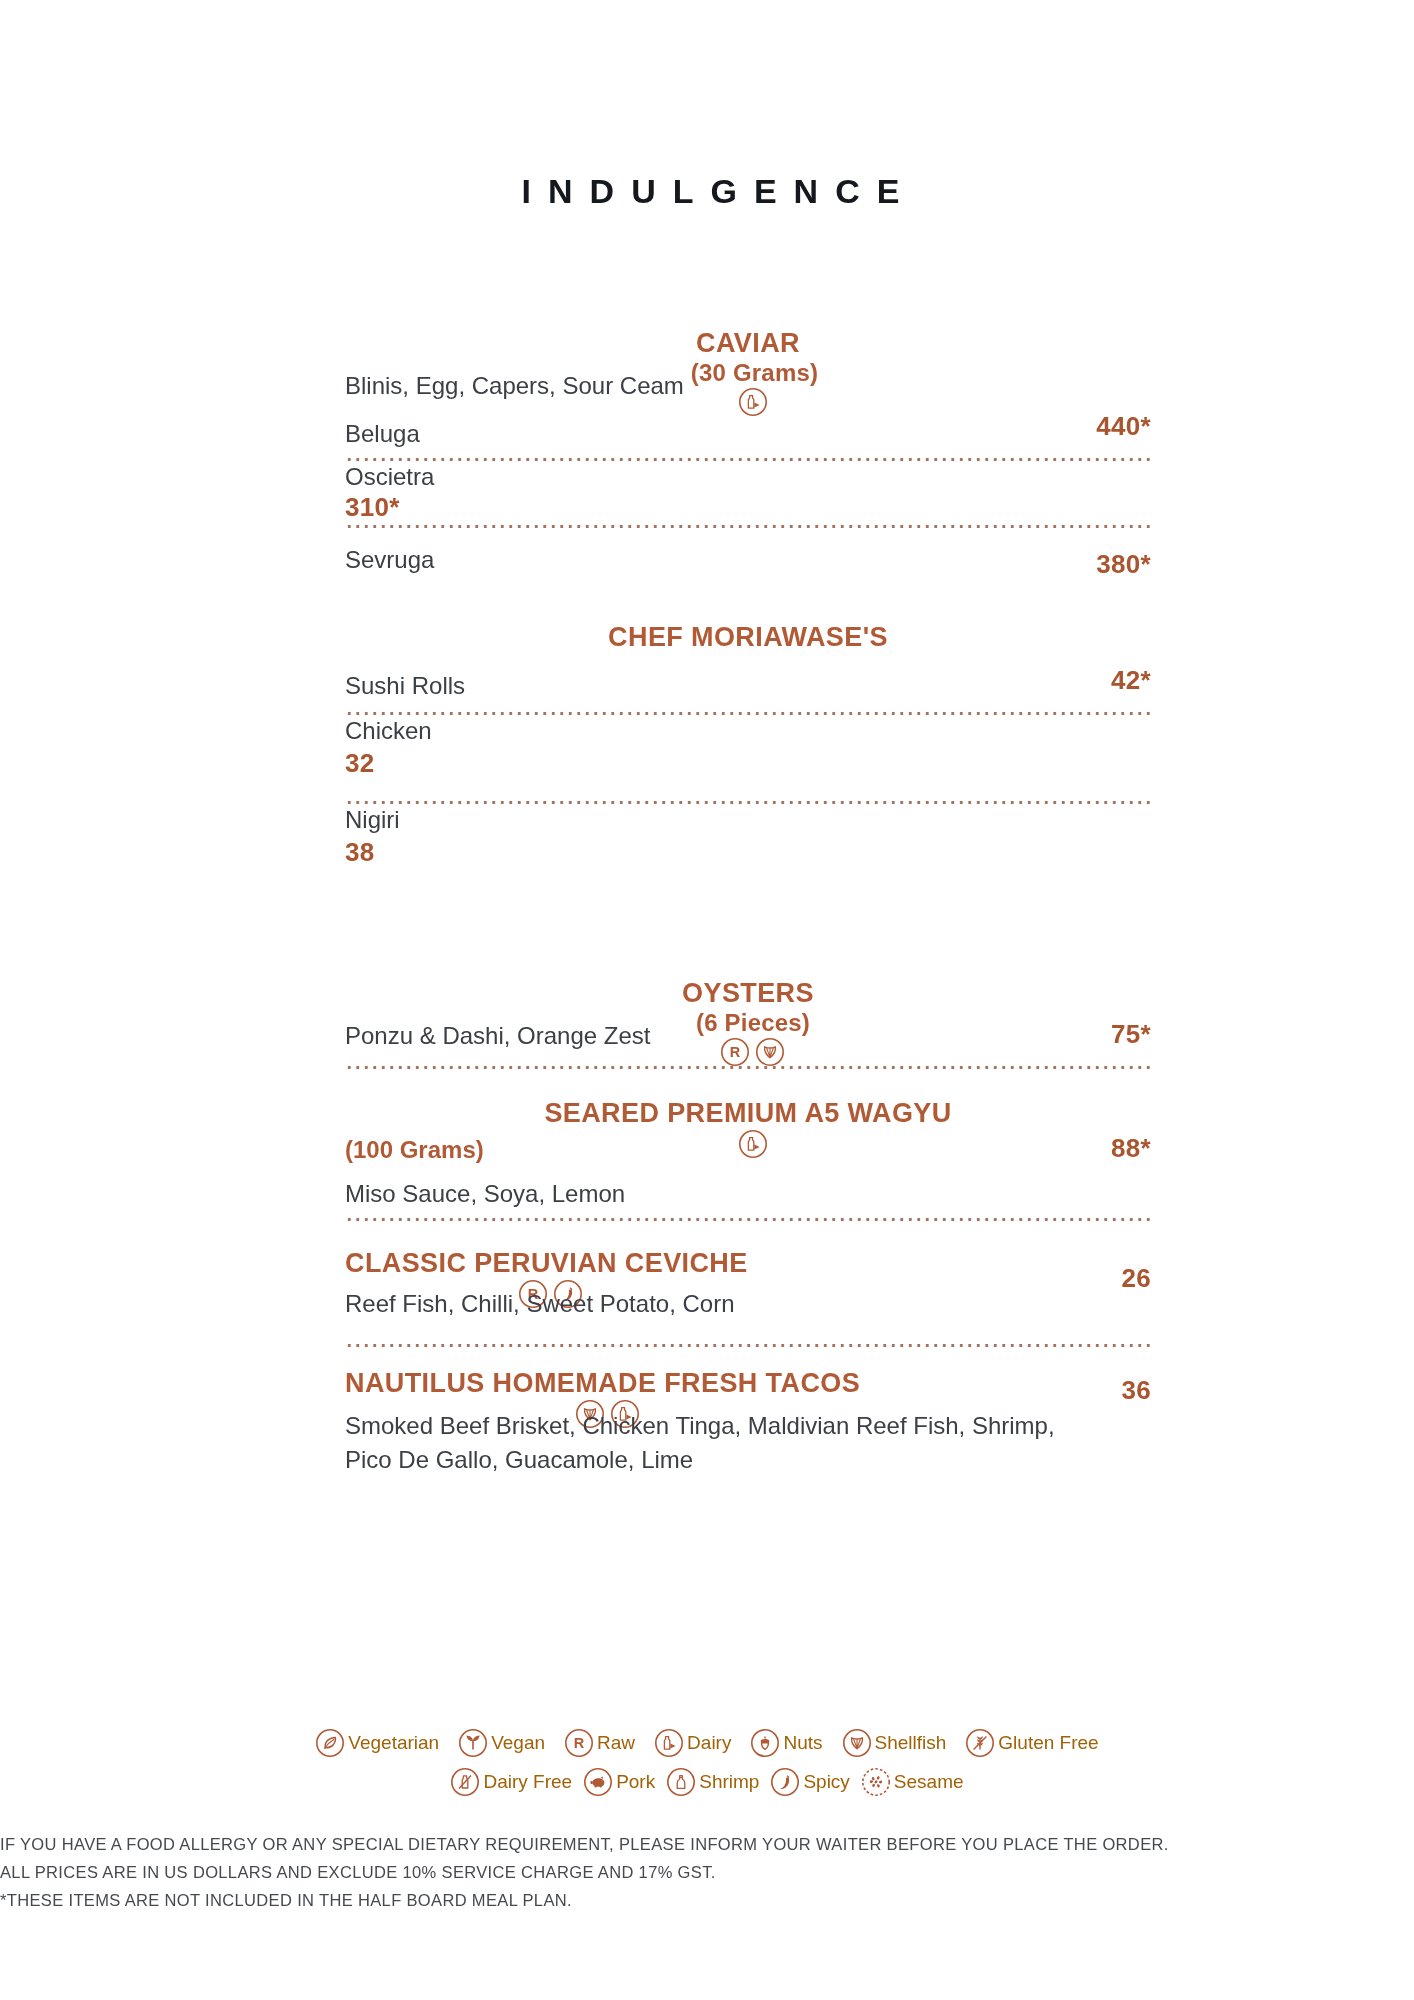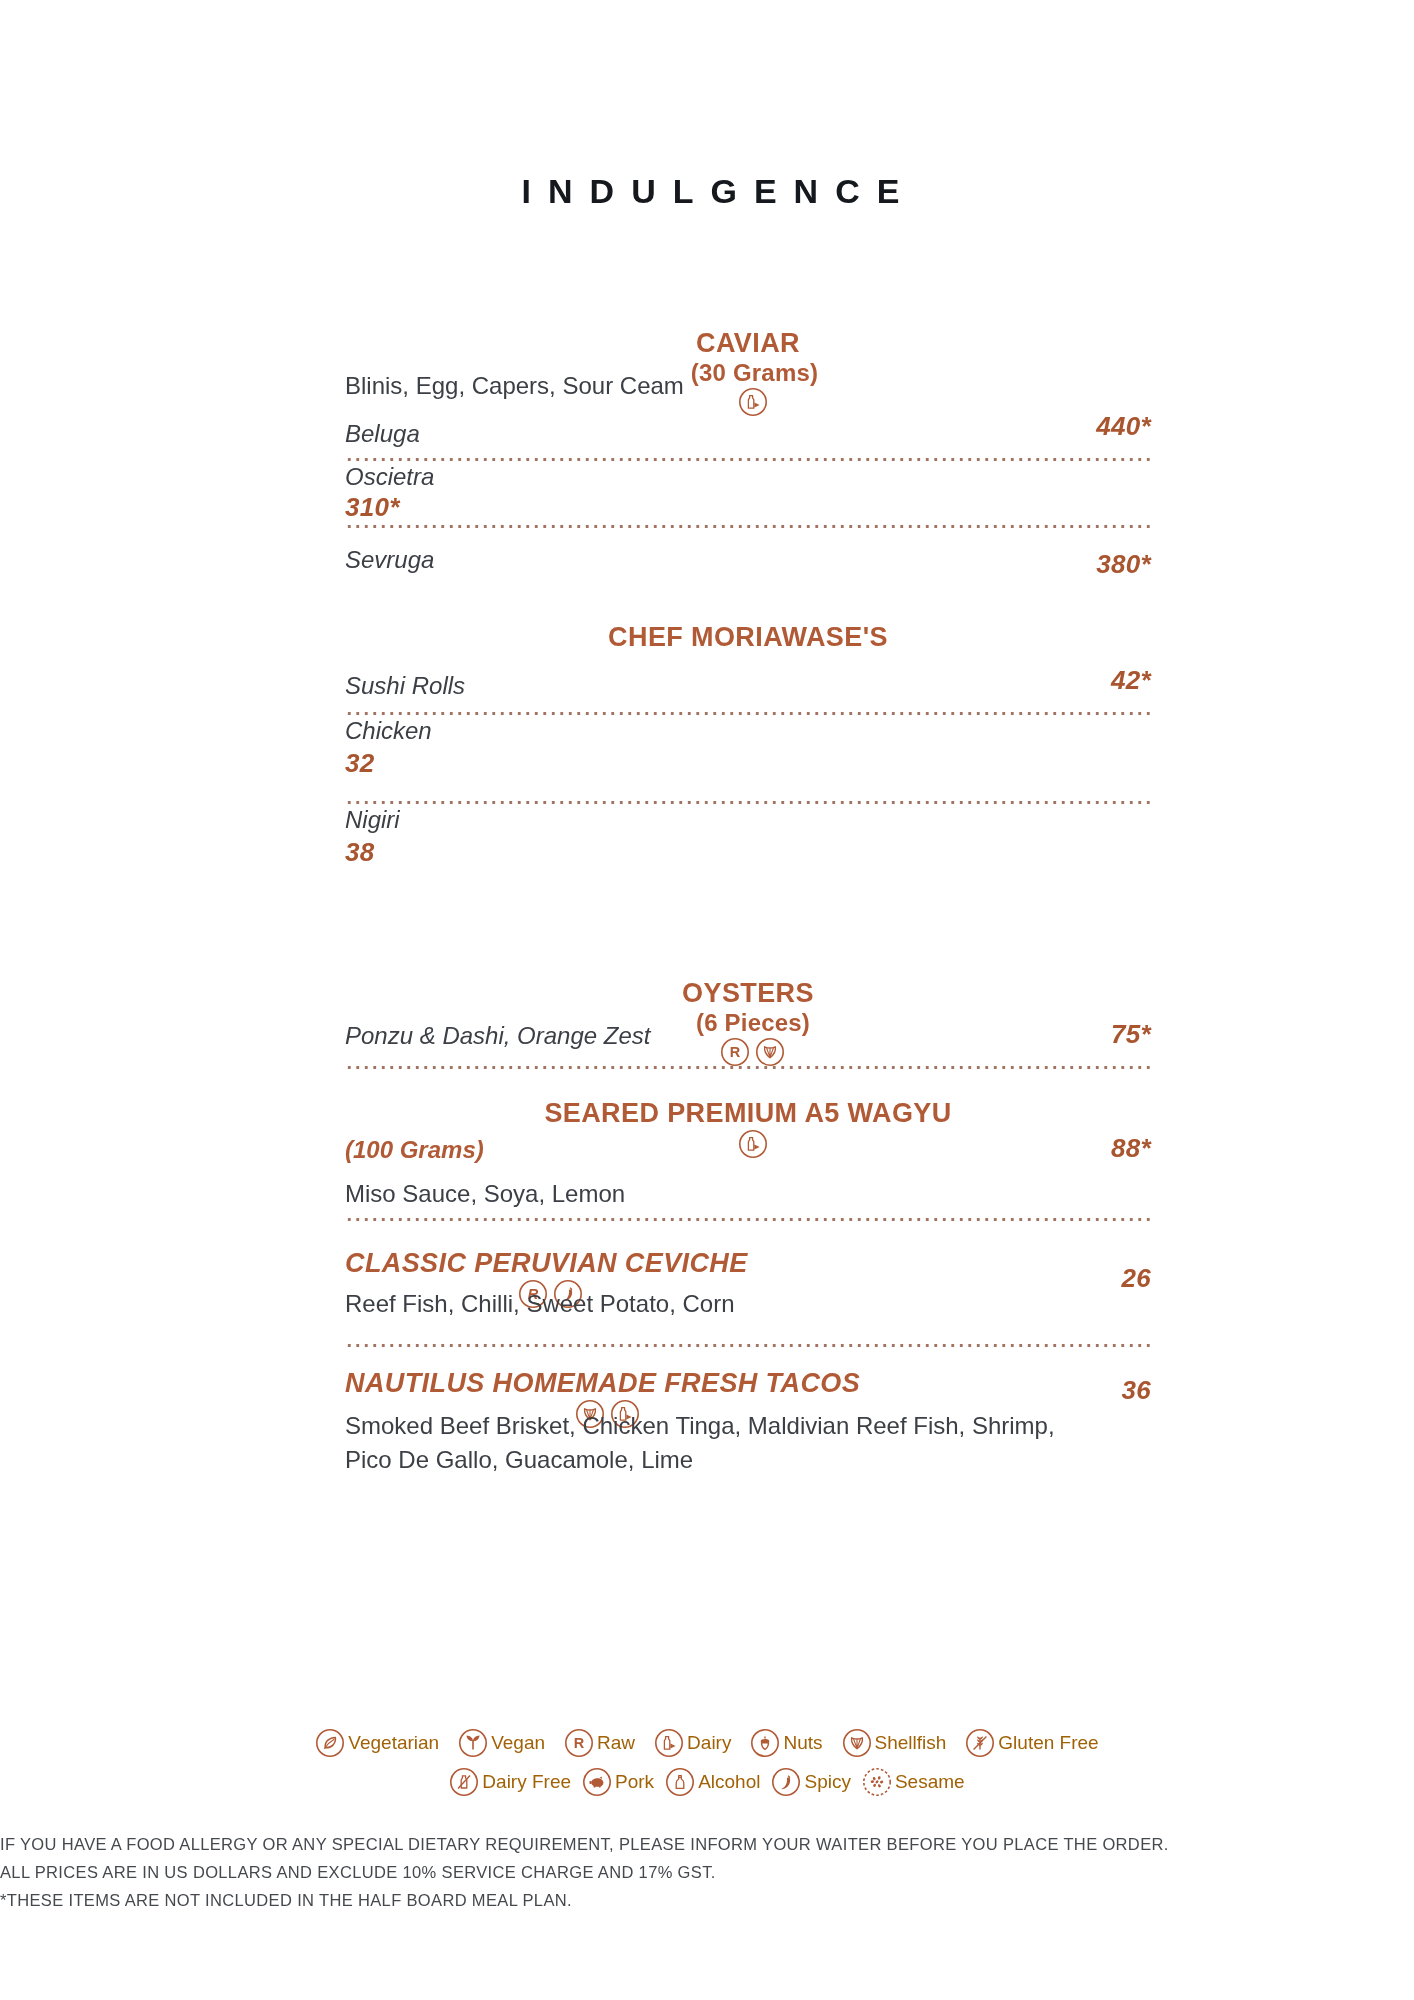--- a/index.html
+++ b/index.html
@@ -12,21 +12,21 @@
     font-size:34px;font-weight:600;letter-spacing:17px;color:#15191E;}
 
   
   .hdr{display:flex;align-items:center;height:36px;flex-direction:column;}
   .sec-name{font-size:27px;font-weight:700;color:#B15A36;letter-spacing:.4px;}
   .qualifier{font-size:24px;font-weight:600;color:#B15A36;margin-left:13px;letter-spacing:.2px;}
   .qual-line{font-size:24px;font-weight:700;color:#B15A36;}
   .icon-group{display:inline-flex;gap:5px;margin-left:9px;align-items:center;}
 
   .desc{font-size:24px;line-height:32px;color:#3C4046;}
-  .row{display:flex;justify-content:space-between;align-items:flex-start;font-style:italic;}
+  .row{display:flex;justify-content:space-between;align-items:flex-start;}
   .item-name{font-size:24px;line-height:32px;color:#3C4046;}
   .price{font-size:26px;font-weight:700;color:#A9552F;line-height:32px;letter-spacing:.3px;}
 
   .dots{height:3px;width:100%;
     background-image:radial-gradient(circle,#A17361 1.45px,transparent 1.55px);
     background-size:8.5px 3px;background-repeat:repeat-x;background-position:left center;}
 
   .dicon{width:30px;height:30px;color:#B15A36;flex:0 0 auto;}
   .dicon svg, svg.dicon{display:block;}
 
@@ -332,21 +332,21 @@
       <span class="legend-item">
         <svg class="dicon">
             <use href="#sym-pork"></use>
           </svg>
         <span class="legend-label">Pork</span>
       </span>
       <span class="legend-item">
         <svg class="dicon">
             <use href="#sym-alcohol"></use>
           </svg>
-        <span class="legend-label">Alcohol</span>
+        <span class="legend-label">Shrimp</span>
       </span>
       <span class="legend-item">
         <svg class="dicon">
             <use href="#sym-spicy"></use>
           </svg>
         <span class="legend-label">Spicy</span>
       </span>
       <span class="legend-item">
         <svg class="dicon">
             <use href="#sym-sesame"></use>

